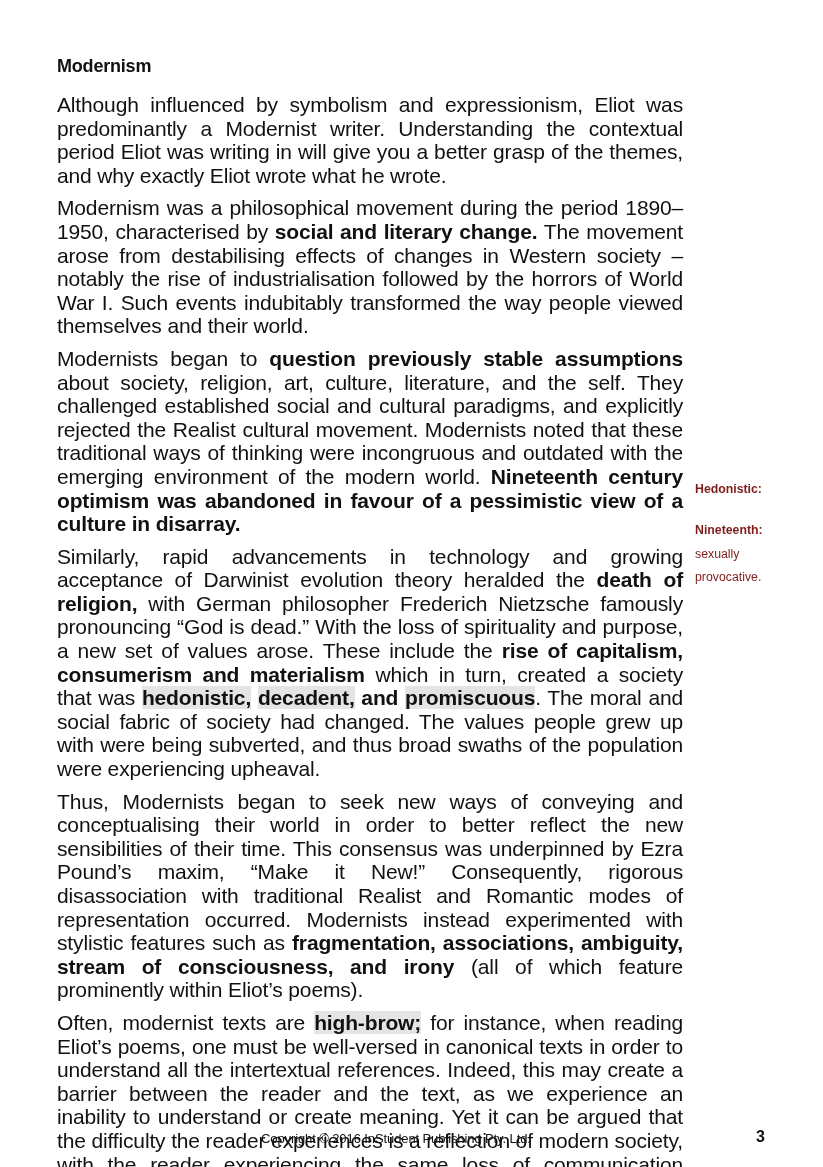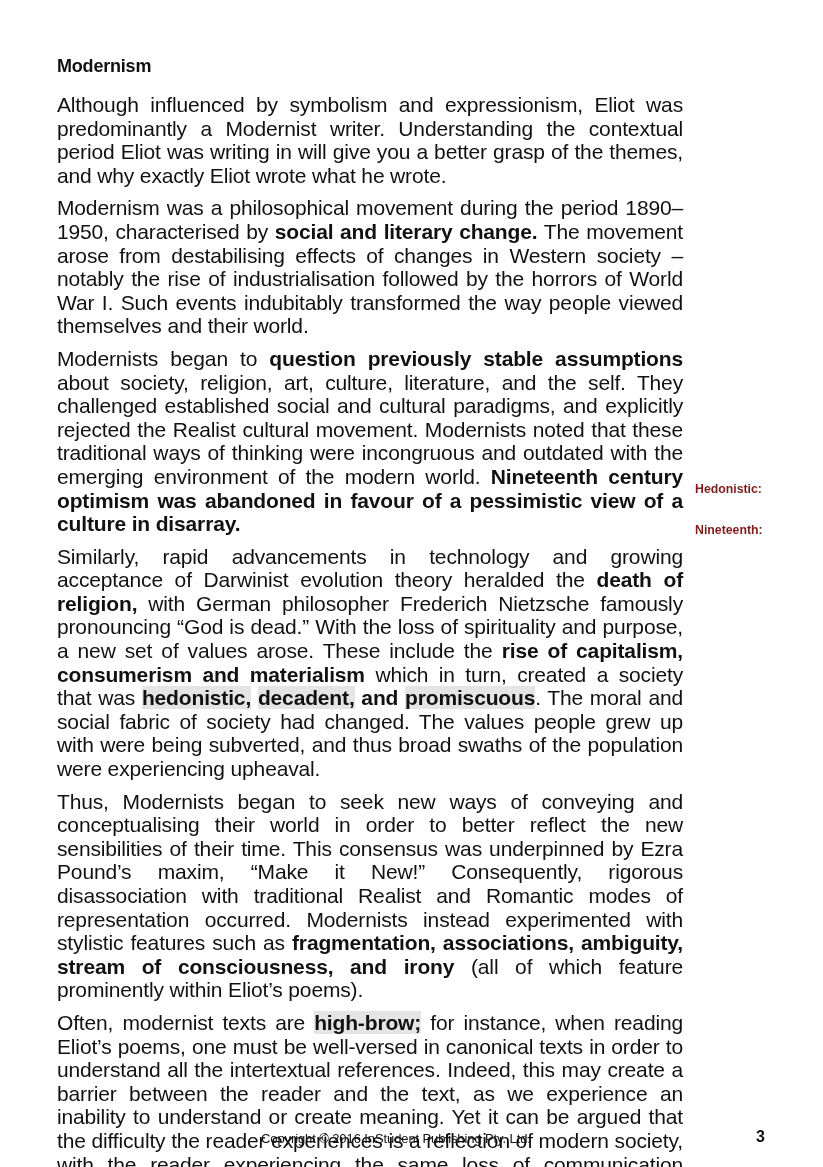--- a/index.html
+++ b/index.html
@@ -51,17 +51,18 @@
   <p class="para"><span>Thus, Modernists began to seek new ways of conveying and conceptualising their world in order to better reflect the new sensibilities of their time.  This consensus was underpinned by Ezra Pound’s maxim, “Make it New!”  Consequently, rigor­ous disassociation with traditional Realist and Romantic modes of representation occurred.  Modernists instead experimented with stylistic features such as </span><b>frag­mentation, associations, ambiguity, stream of consciousness, and irony</b><span> (all of which feature prominently within Eliot’s poems).</span></p>
   <p class="para"><span>Often, modernist texts are </span><b class="hl" style="background: rgb(228, 228, 228);">high-brow;</b><span> for instance, when reading Eliot’s poems, one must be well-versed in canonical texts in order to understand all the inter­textual references.  Indeed, this may create a barrier between the reader and the text, as we experience an inability to understand or create meaning.  Yet it can be argued that the difficulty the reader experiences is a reflection of modern society, with the reader experiencing the same loss of communication modernists felt at the time.</span></p>
 </div>
 
 <div class="glossary">
   <div class="gloss-entry">
     <span class="gloss-term">Hedonistic:</span>
   </div>
   <div class="gloss-entry">
     <span class="gloss-term">Nineteenth:</span>
+    <span class="gloss-def">sexually provocative.</span>
   </div>
 </div>
 
 <div class="footer-copy">Copyright © 2016 InStudent Publishing Pty. Ltd.</div>
 <div class="page-number">3</div>
 
 </body></html>

